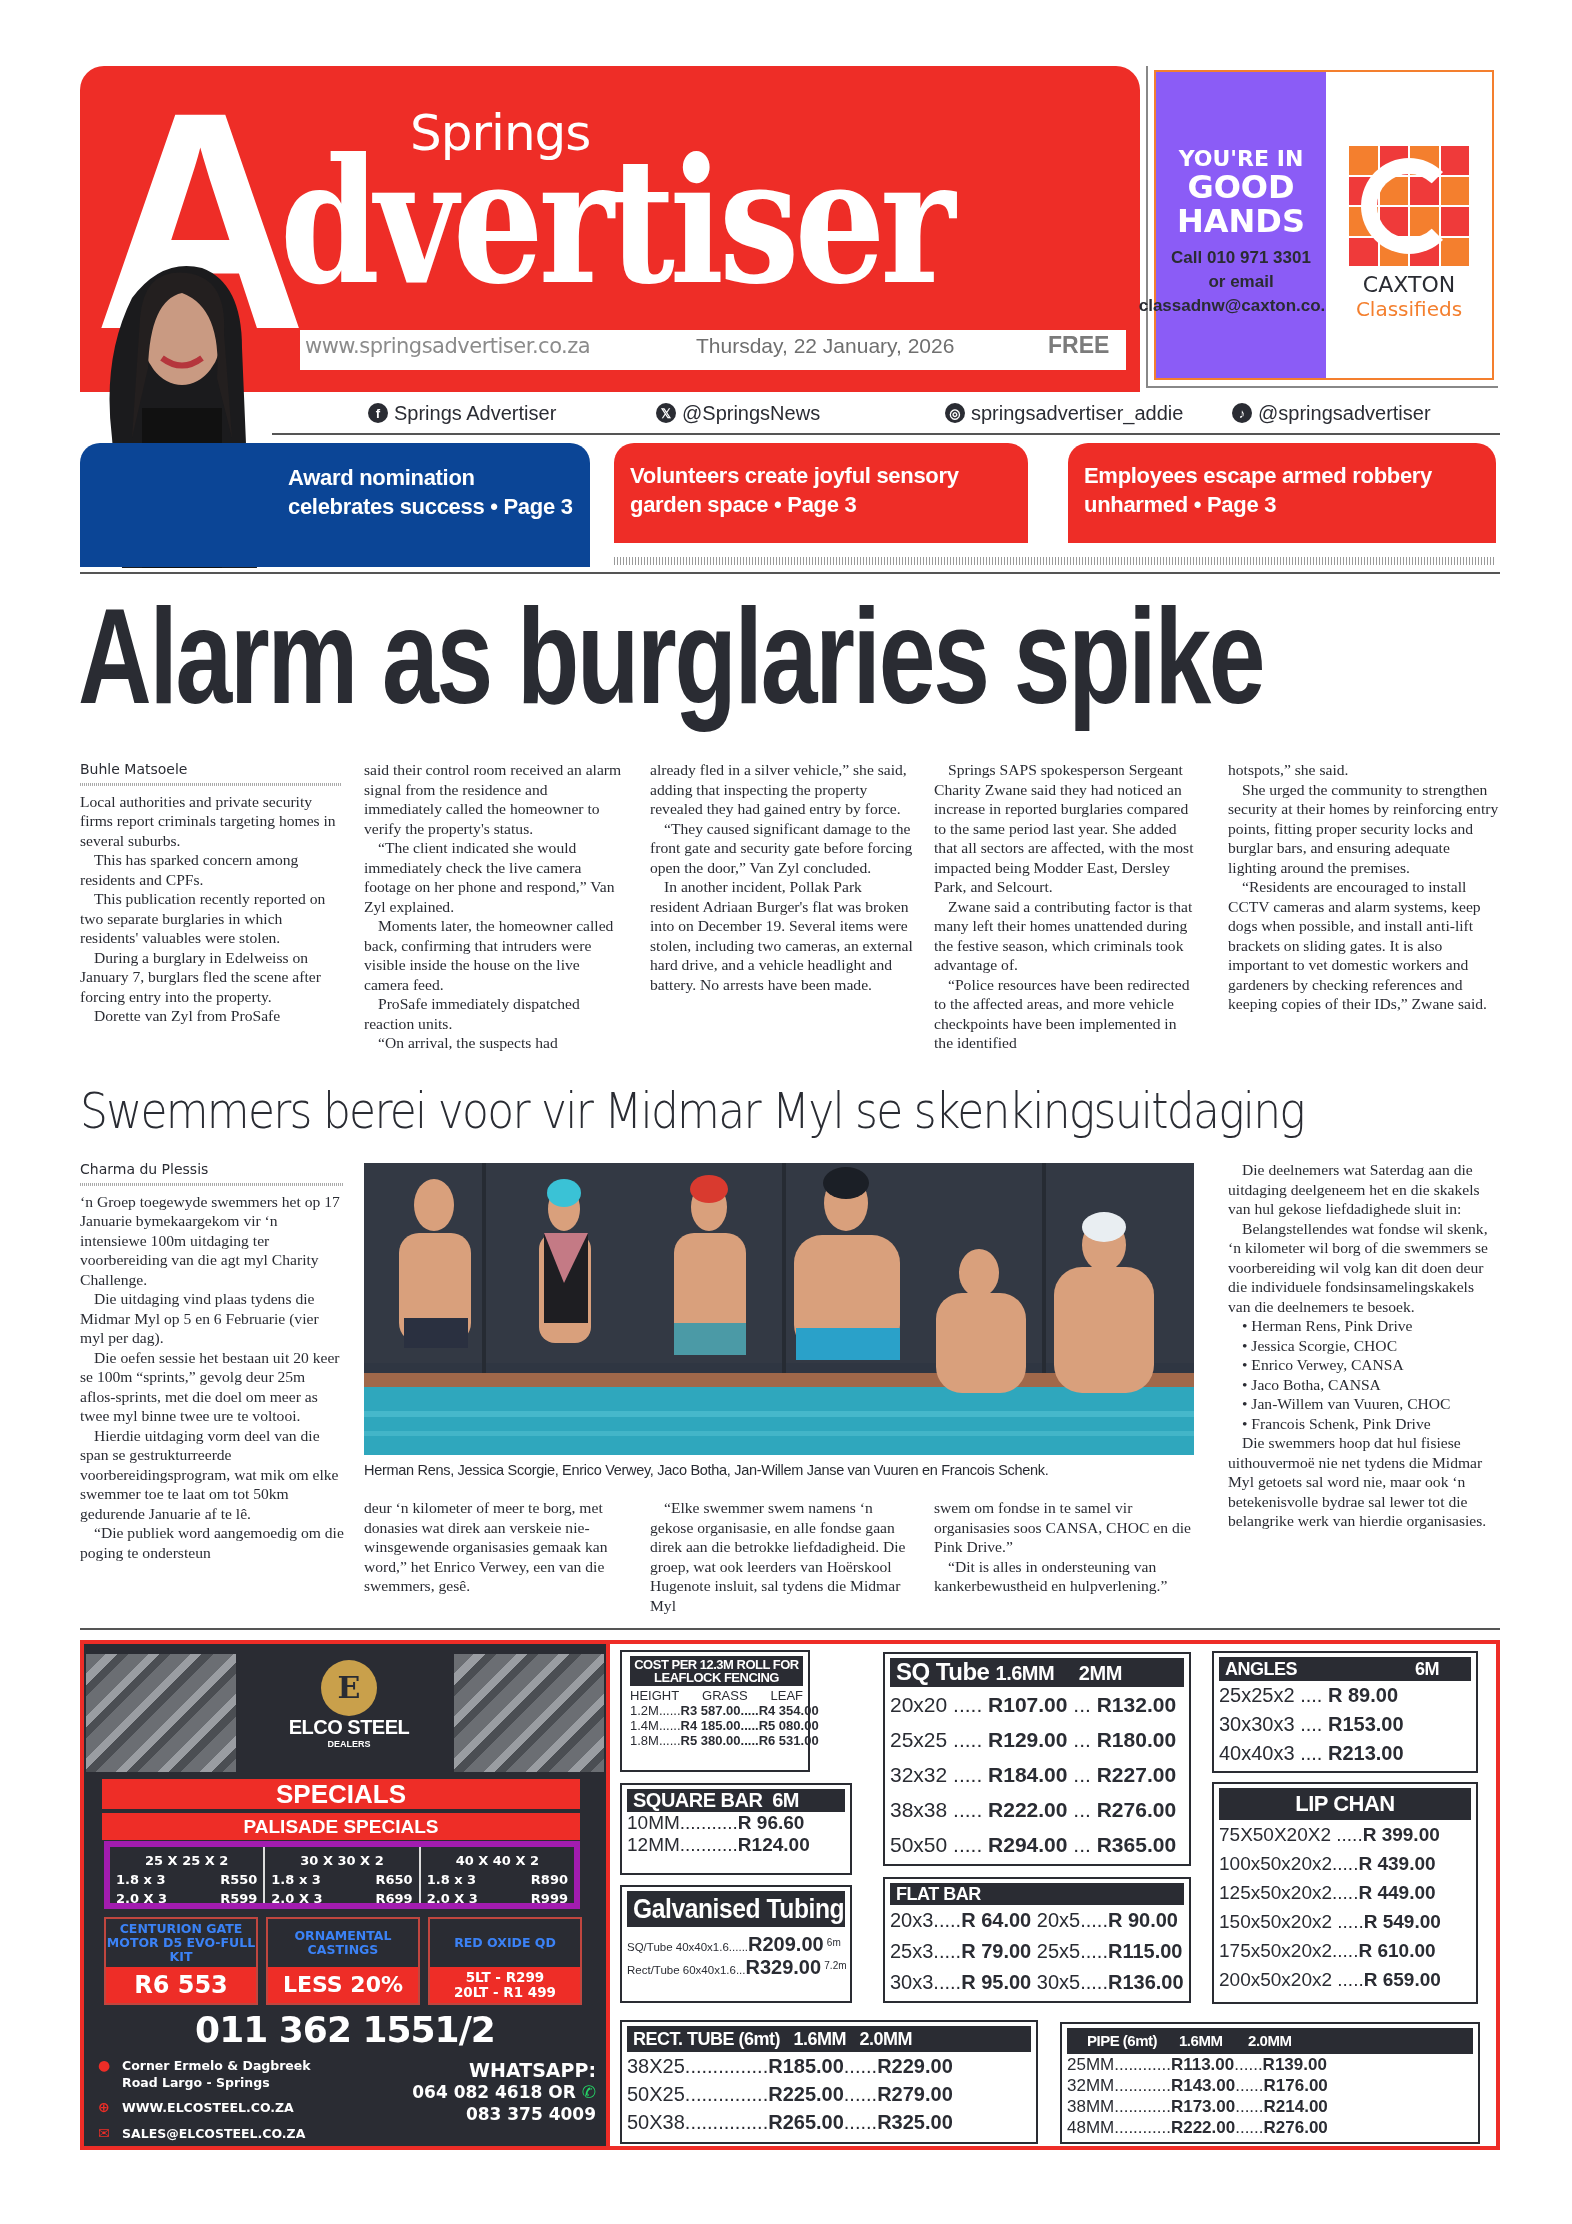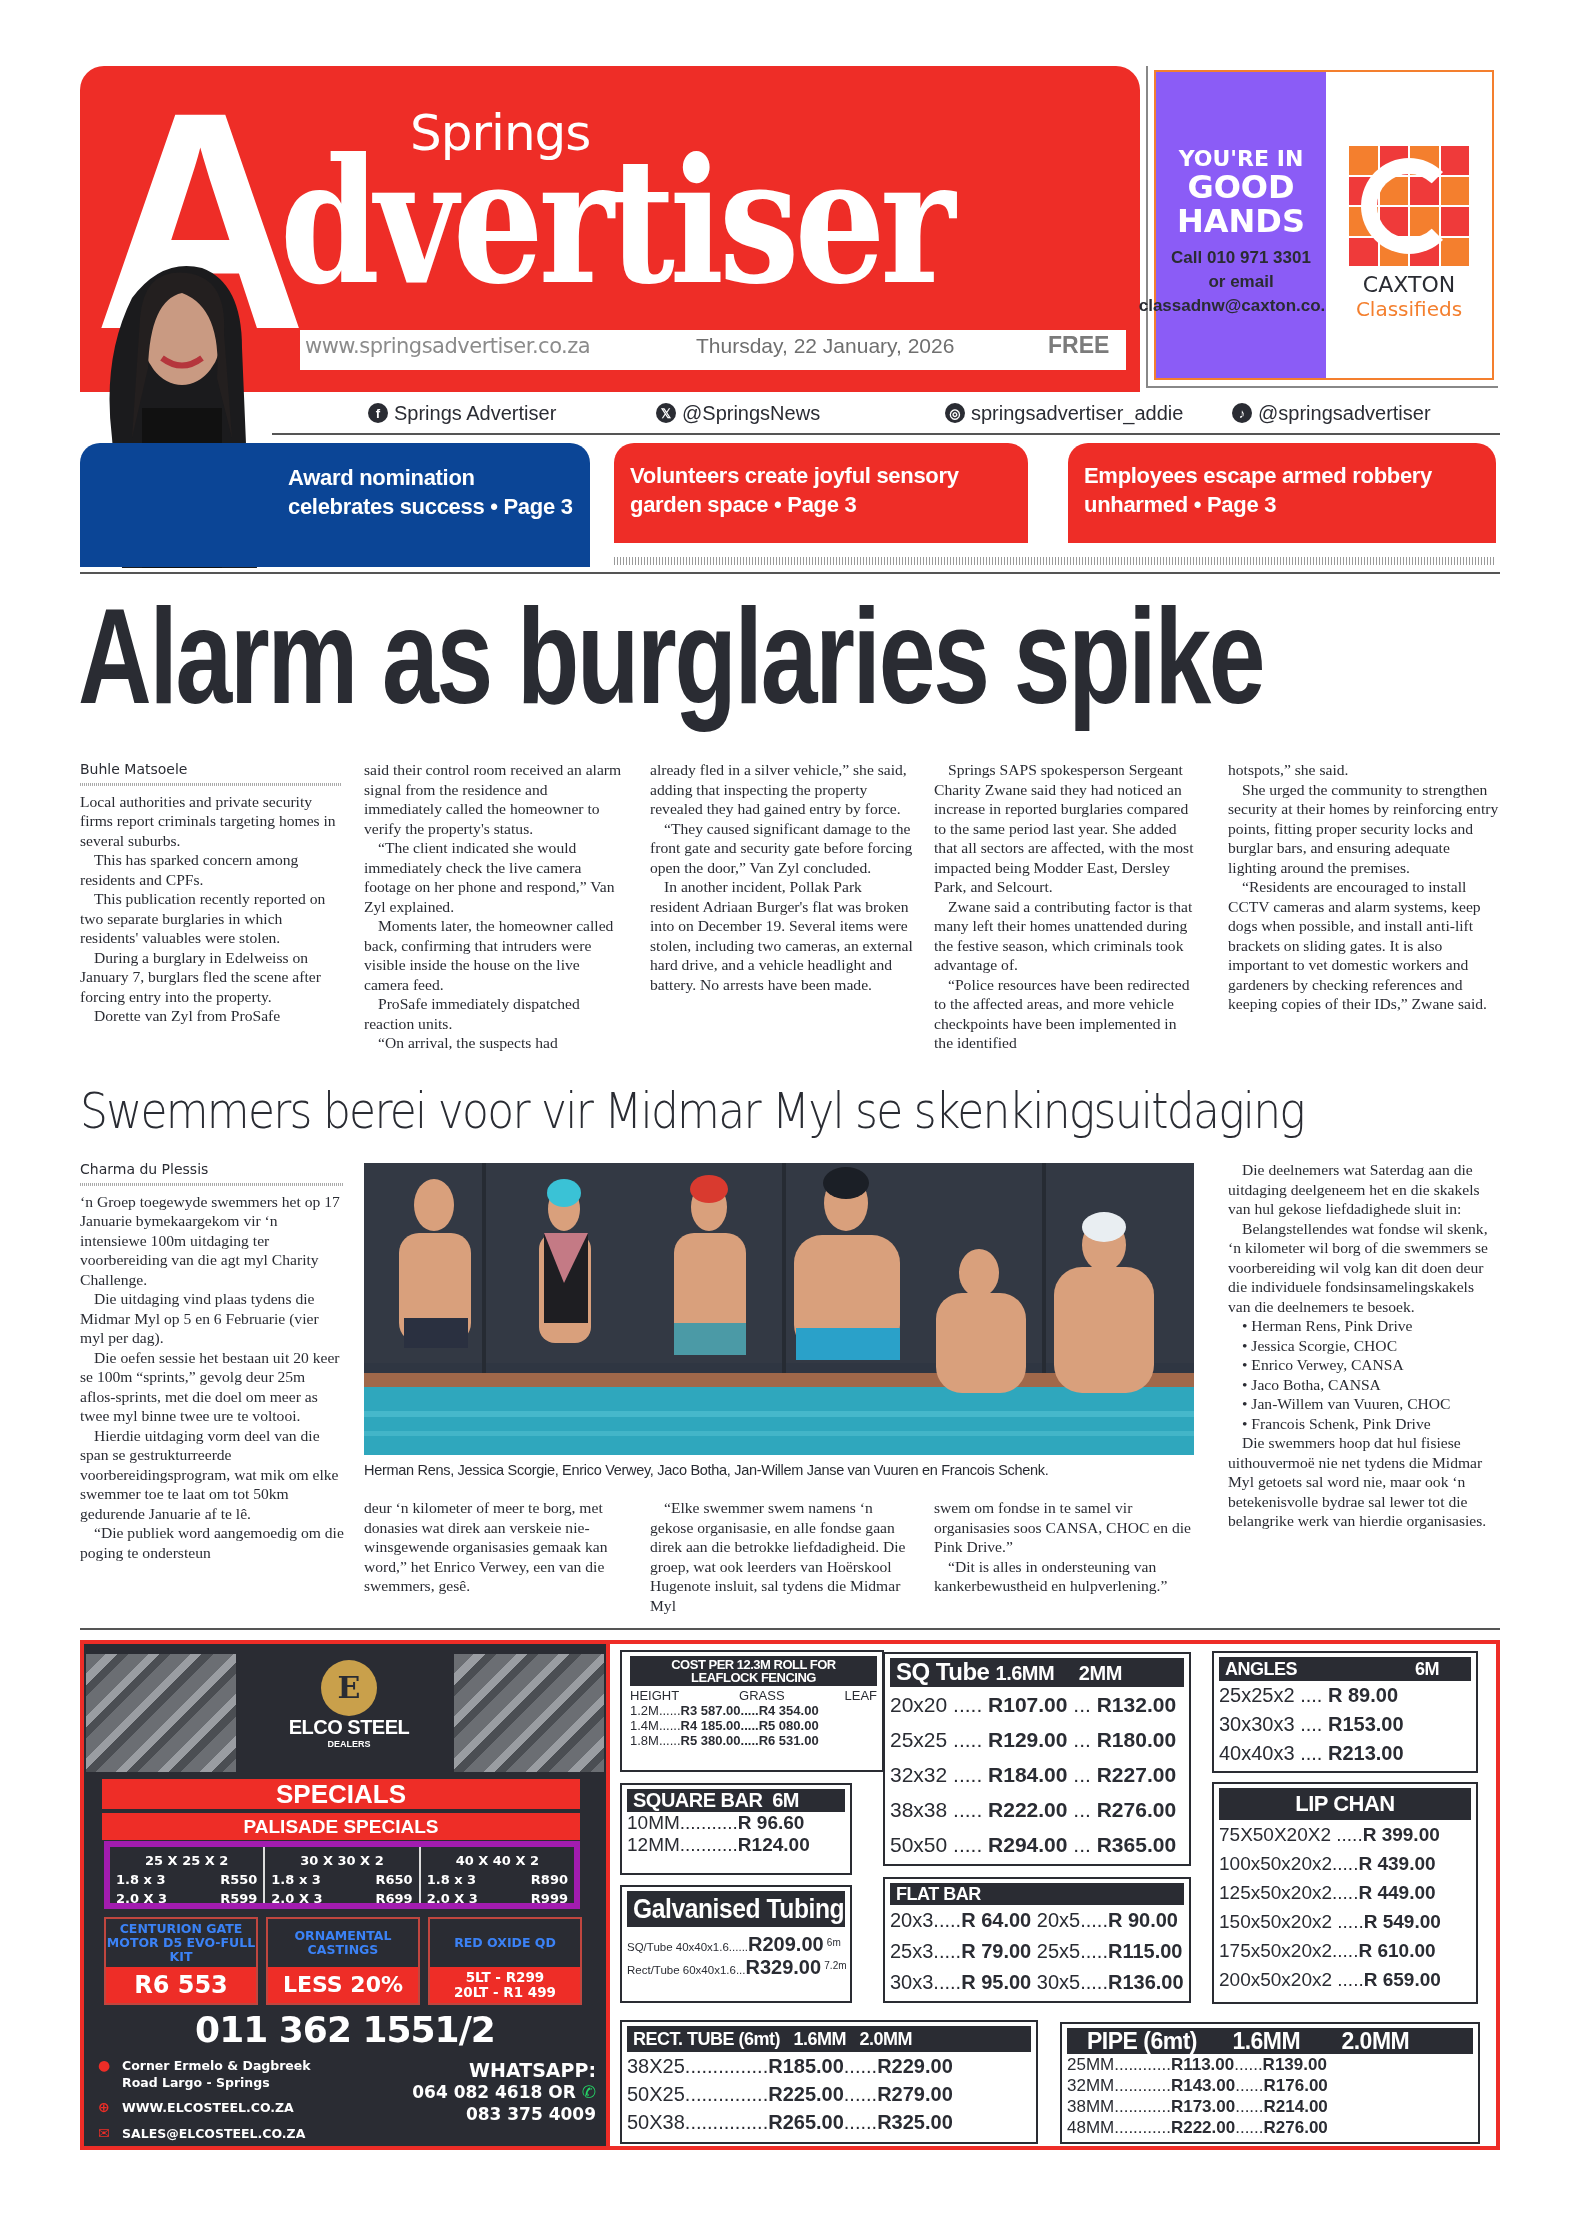--- a/index.html
+++ b/index.html
@@ -377,21 +377,21 @@
     <span>SALES@ELCOSTEEL.CO.ZA</span>
   </div>
   <div class="whatsapp">
     <div style="font-size:19px;">WHATSAPP:</div>
     <div style="font-size:17px;"><span>064 082 4618 OR</span> <span style="color:#25d366;">✆</span></div>
     <div style="font-size:17px;">083 375 4009</div>
   </div>
 </div>
 <div class="abs elco-divider"></div>
 
-<div class="pbox" style="left:620px; top:1650px; width:264px; height:122px;padding-left:8px;">
+<div class="pbox" style="left:620px; top:1650px; width:190px; height:122px;padding-left:8px;">
   <div class="ph" style="text-align:center; font-size:13px; line-height:13px; padding:2px 0;">
     <div>COST PER 12.3M ROLL FOR</div>
       <div>LEAFLOCK FENCING</div>
   </div>
   <div class="pr" style="font-size:13px; display:flex; justify-content:space-between; margin-top:2px;">
     <span>HEIGHT</span>
       <span>GRASS</span>
       <span>LEAF</span>
   </div>
   <div class="pr" style="font-size:13px;"><span>1.2M......</span><b>R3 587.00.....</b><b>R4 354.00</b></div>
@@ -451,18 +451,18 @@
 </div>
 
 <div class="pbox" style="left:620px; top:2020px; width:418px; height:124px;">
   <div class="ph" style="font-size:18px; line-height:26px;"><span>RECT. TUBE (6mt)</span>&nbsp;&nbsp;&nbsp;<span>1.6MM</span>&nbsp;&nbsp;&nbsp;<span>2.0MM</span></div>
   <div class="pr" style="font-size:20px; line-height:28px;"><span>38X25...............</span><b>R185.00</b><span>......</span><b>R229.00</b></div>
   <div class="pr" style="font-size:20px; line-height:28px;"><span>50X25...............</span><b>R225.00</b><span>......</span><b>R279.00</b></div>
   <div class="pr" style="font-size:20px; line-height:28px;"><span>50X38...............</span><b>R265.00</b><span>......</span><b>R325.00</b></div>
 </div>
 
 <div class="pbox" style="left:1060px; top:2022px; width:420px; height:122px;">
-  <div class="ph" style="font-size:23px; line-height:26px;padding-left:20px;"><span>PIPE (6mt)</span>&nbsp;&nbsp;&nbsp;&nbsp;&nbsp;&nbsp;<span>1.6MM</span>&nbsp;&nbsp;&nbsp;&nbsp;&nbsp;&nbsp;&nbsp;<span>2.0MM</span></div>
+  <div class="ph" style="font-size:15px; line-height:26px;padding-left:20px;"><span>PIPE (6mt)</span>&nbsp;&nbsp;&nbsp;&nbsp;&nbsp;&nbsp;<span>1.6MM</span>&nbsp;&nbsp;&nbsp;&nbsp;&nbsp;&nbsp;&nbsp;<span>2.0MM</span></div>
   <div class="pr" style="font-size:17px; line-height:21px;"><span>25MM............</span><b>R113.00</b><span>......</span><b>R139.00</b></div>
   <div class="pr" style="font-size:17px; line-height:21px;"><span>32MM............</span><b>R143.00</b><span>......</span><b>R176.00</b></div>
   <div class="pr" style="font-size:17px; line-height:21px;"><span>38MM............</span><b>R173.00</b><span>......</span><b>R214.00</b></div>
   <div class="pr" style="font-size:17px; line-height:21px;"><span>48MM............</span><b>R222.00</b><span>......</span><b>R276.00</b></div>
 </div>
 
 </body></html>

